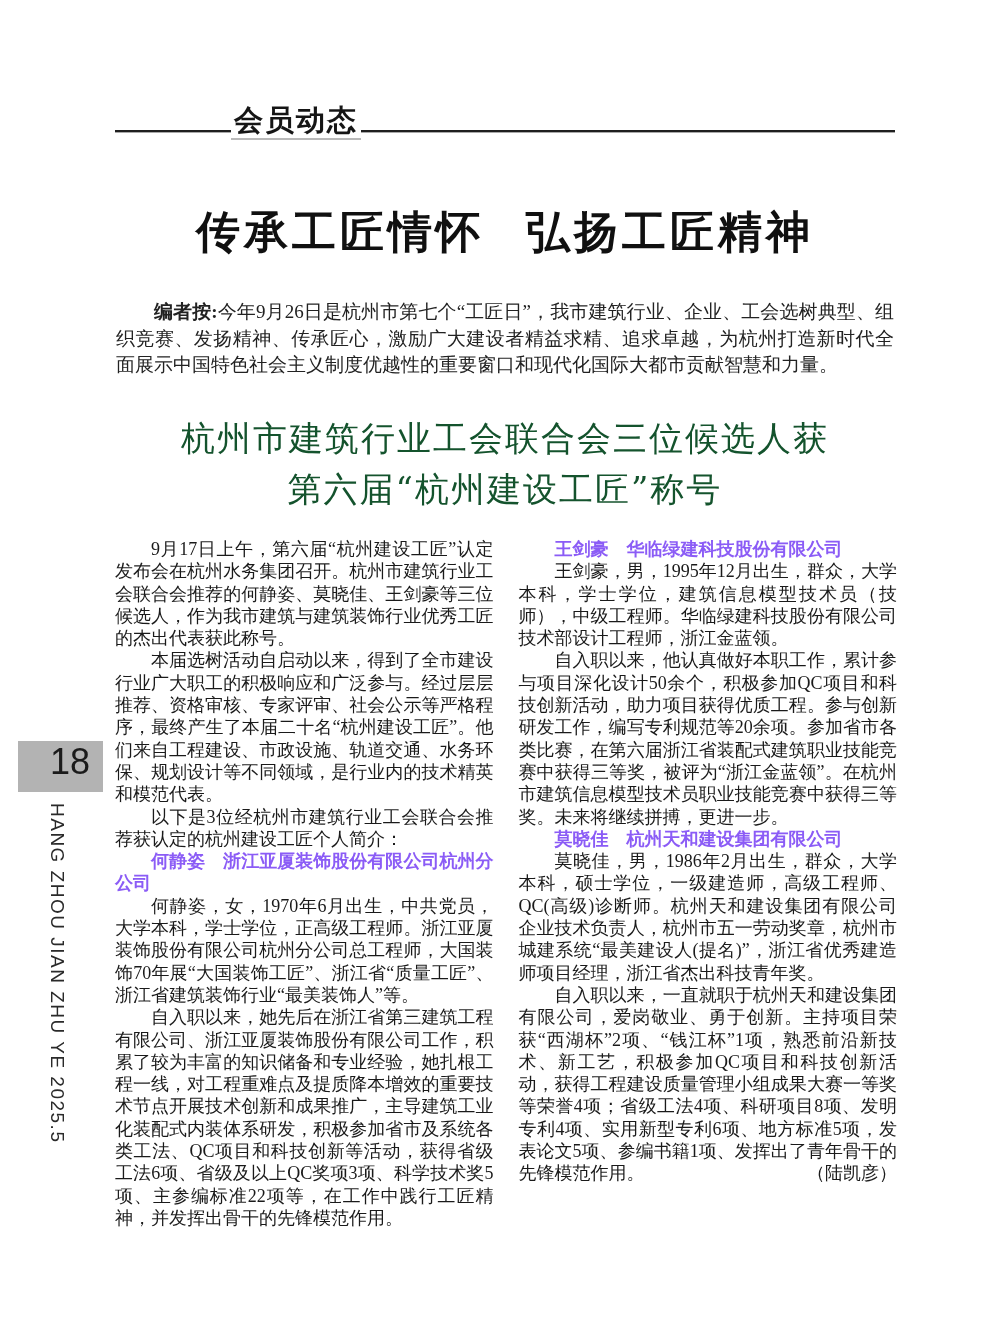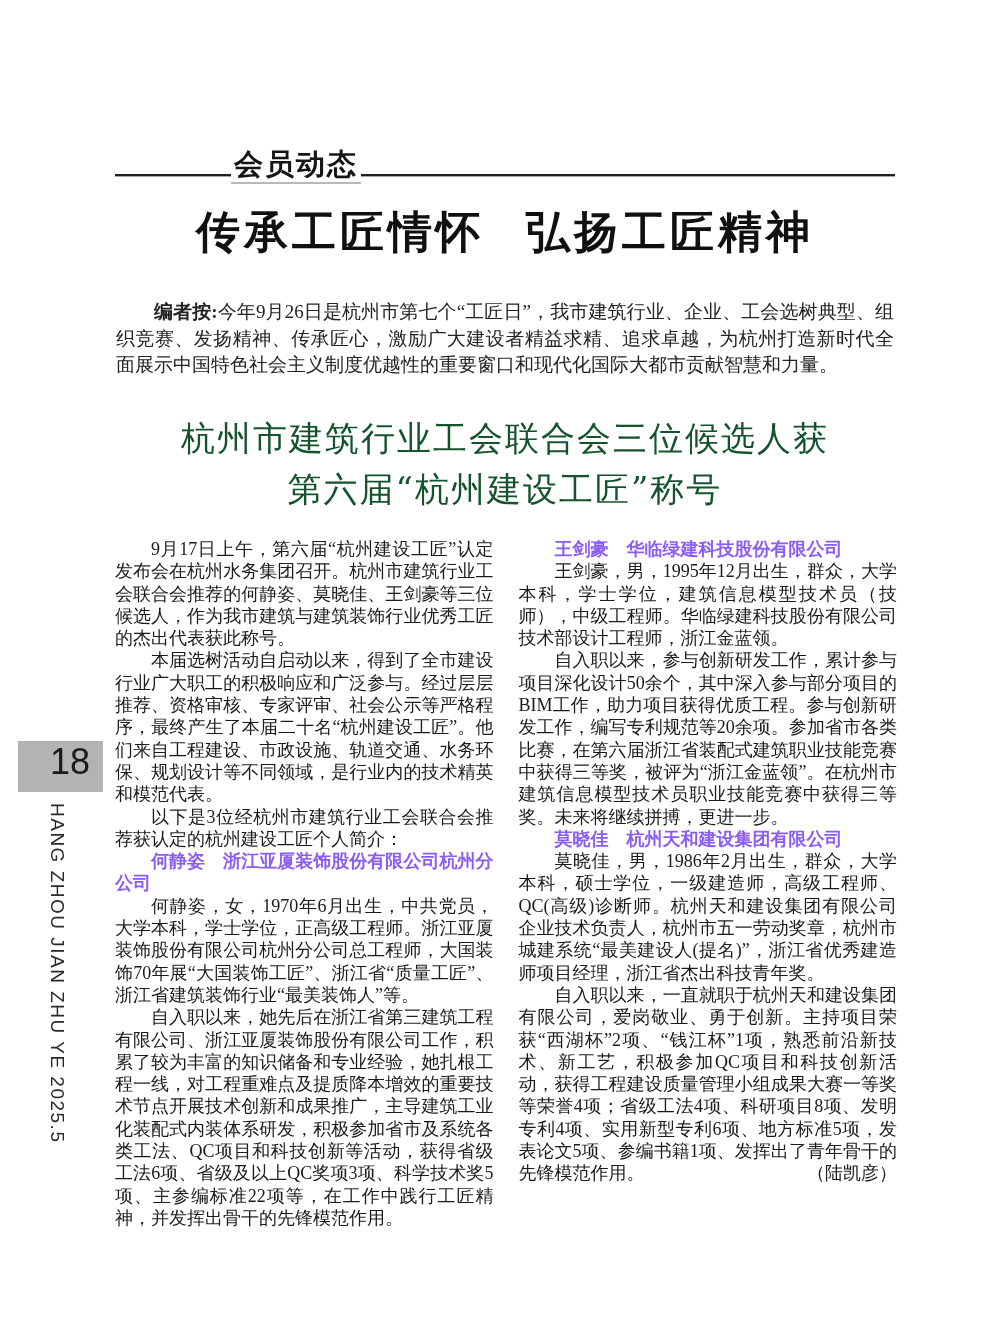--- a/index.html
+++ b/index.html
@@ -9,21 +9,21 @@
     width: 1000px; height: 1337px;
     background: #ffffff;
     overflow: hidden;
     font-family: "Liberation Serif", "DejaVu Serif", serif;
     color: #1a1a1a;
   }
 
   
   .section-header {
     position: absolute; top: 104px; left: 115px; width: 780px;
-    display: flex; align-items: flex-end; margin-top: 44px;
+    display: flex; align-items: flex-end;
   }
   .hline {
     height: 3px; background: #1f1f1f; border-bottom: 1px solid #a9a9a9;
     margin-bottom: 7px;
   }
   .hline-left { width: 116px; }
   .hline-right { flex: 1; }
   .section-title {
     font-family: "Liberation Sans", "DejaVu Sans", sans-serif;
     font-weight: bold; font-size: 29px; line-height: 1.12;
@@ -116,21 +116,21 @@
       <p>9月17日上午，第六届“杭州建设工匠”认定发布会在杭州水务集团召开。杭州市建筑行业工会联合会推荐的何静姿、莫晓佳、王剑豪等三位候选人，作为我市建筑与建筑装饰行业优秀工匠的杰出代表获此称号。</p>
       <p>本届选树活动自启动以来，得到了全市建设行业广大职工的积极响应和广泛参与。经过层层推荐、资格审核、专家评审、社会公示等严格程序，最终产生了本届二十名“杭州建设工匠”。他们来自工程建设、市政设施、轨道交通、水务环保、规划设计等不同领域，是行业内的技术精英和模范代表。</p>
       <p>以下是3位经杭州市建筑行业工会联合会推荐获认定的杭州建设工匠个人简介：</p>
       <p class="entry-h">何静姿　浙江亚厦装饰股份有限公司杭州分公司</p>
       <p>何静姿，女，1970年6月出生，中共党员，大学本科，学士学位，正高级工程师。浙江亚厦装饰股份有限公司杭州分公司总工程师，大国装饰70年展“大国装饰工匠”、浙江省“质量工匠”、浙江省建筑装饰行业“最美装饰人”等。</p>
       <p>自入职以来，她先后在浙江省第三建筑工程有限公司、浙江亚厦装饰股份有限公司工作，积累了较为丰富的知识储备和专业经验，她扎根工程一线，对工程重难点及提质降本增效的重要技术节点开展技术创新和成果推广，主导建筑工业化装配式内装体系研发，积极参加省市及系统各类工法、QC项目和科技创新等活动，获得省级工法6项、省级及以上QC奖项3项、科学技术奖5项、主参编标准22项等，在工作中践行工匠精神，并发挥出骨干的先锋模范作用。</p>
     </div>
     <div class="col">
       <p class="entry-h">王剑豪　华临绿建科技股份有限公司</p>
       <p>王剑豪，男，1995年12月出生，群众，大学本科，学士学位，建筑信息模型技术员（技师），中级工程师。华临绿建科技股份有限公司技术部设计工程师，浙江金蓝领。</p>
-      <p>自入职以来，参与创新研发工作，累计参与项目深化设计50余个，其中深入参与部分项目的BIM工作，助力项目获得优质工程。参与创新研发工作，编写专利规范等20余项。参加省市各类比赛，在第六届浙江省装配式建筑职业技能竞赛中获得三等奖，被评为“浙江金蓝领”。在杭州市建筑信息模型技术员职业技能竞赛中获得三等奖。未来将继续拼搏，更进一步。</p>
+      <p>自入职以来，他认真做好本职工作，累计参与项目深化设计50余个，积极参加QC项目和科技创新活动，助力项目获得优质工程。参与创新研发工作，编写专利规范等20余项。参加省市各类比赛，在第六届浙江省装配式建筑职业技能竞赛中获得三等奖，被评为“浙江金蓝领”。在杭州市建筑信息模型技术员职业技能竞赛中获得三等奖。未来将继续拼搏，更进一步。</p>
       <p class="entry-h">莫晓佳　杭州天和建设集团有限公司</p>
       <p>莫晓佳，男，1986年2月出生，群众，大学本科，硕士学位，一级建造师，高级工程师、QC(高级)诊断师。杭州天和建设集团有限公司企业技术负责人，杭州市五一劳动奖章，杭州市城建系统“最美建设人(提名)”，浙江省优秀建造师项目经理，浙江省杰出科技青年奖。</p>
       <p>
         <span>自入职以来，一直就职于杭州天和建设集团有限公司，爱岗敬业、勇于创新。主持项目荣获“西湖杯”2项、“钱江杯”1项，熟悉前沿新技术、新工艺，积极参加QC项目和科技创新活动，获得工程建设质量管理小组成果大赛一等奖等荣誉4项；省级工法4项、科研项目8项、发明专利4项、实用新型专利6项、地方标准5项，发表论文5项、参编书籍1项、发挥出了青年骨干的先锋模范作用。</span>
         <span class="byline">（陆凯彦）</span>
       </p>
     </div>
   </div>
 
   <div class="page-num-box">

